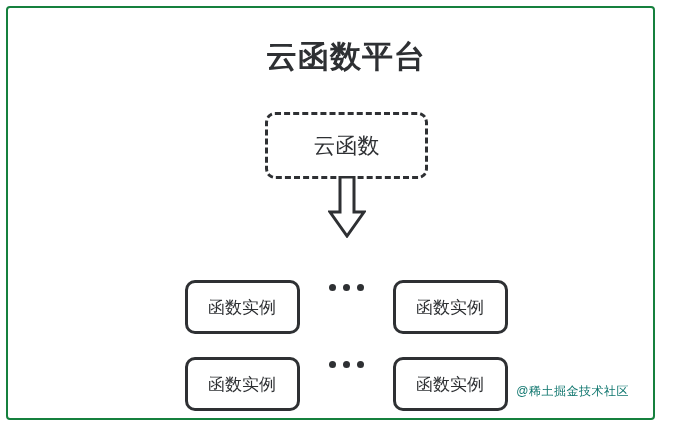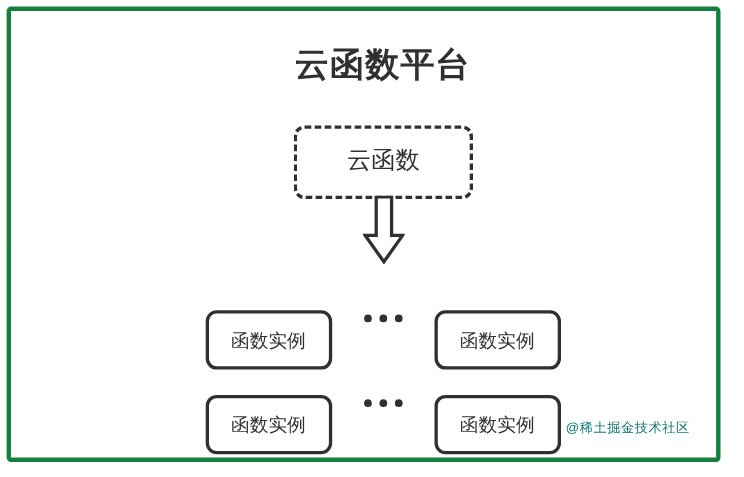--- a/index.html
+++ b/index.html
@@ -25,21 +25,21 @@
   }
 
   
   .platform-frame {
     position: absolute;
     left: 6px;
     top: 6px;
     width: 649px;
     height: 414px;
     box-sizing: border-box;
-    border: 4px solid #15803d;
+    border: 2px solid #15803d;
     border-radius: 4px;
     background: #ffffff;
   }
 
   
   .platform-title {
     position: absolute;
     left: 0;
     top: 28px;
     width: 676px;
@@ -59,21 +59,20 @@
     top: 104px;
     width: 163px;
     height: 67px;
     box-sizing: border-box;
     border: 3px dashed #2e3033;
     border-radius: 10px;
     background: #ffffff;
     display: flex;
     align-items: center;
     justify-content: center;
-    font-family: Liberation Mono, monospace;
   }
   .cloud-function-label {
     font-size: 22px;
     color: #2e3033;
     line-height: 1;
     white-space: nowrap;
   }
 
   
   .flow-arrow {

